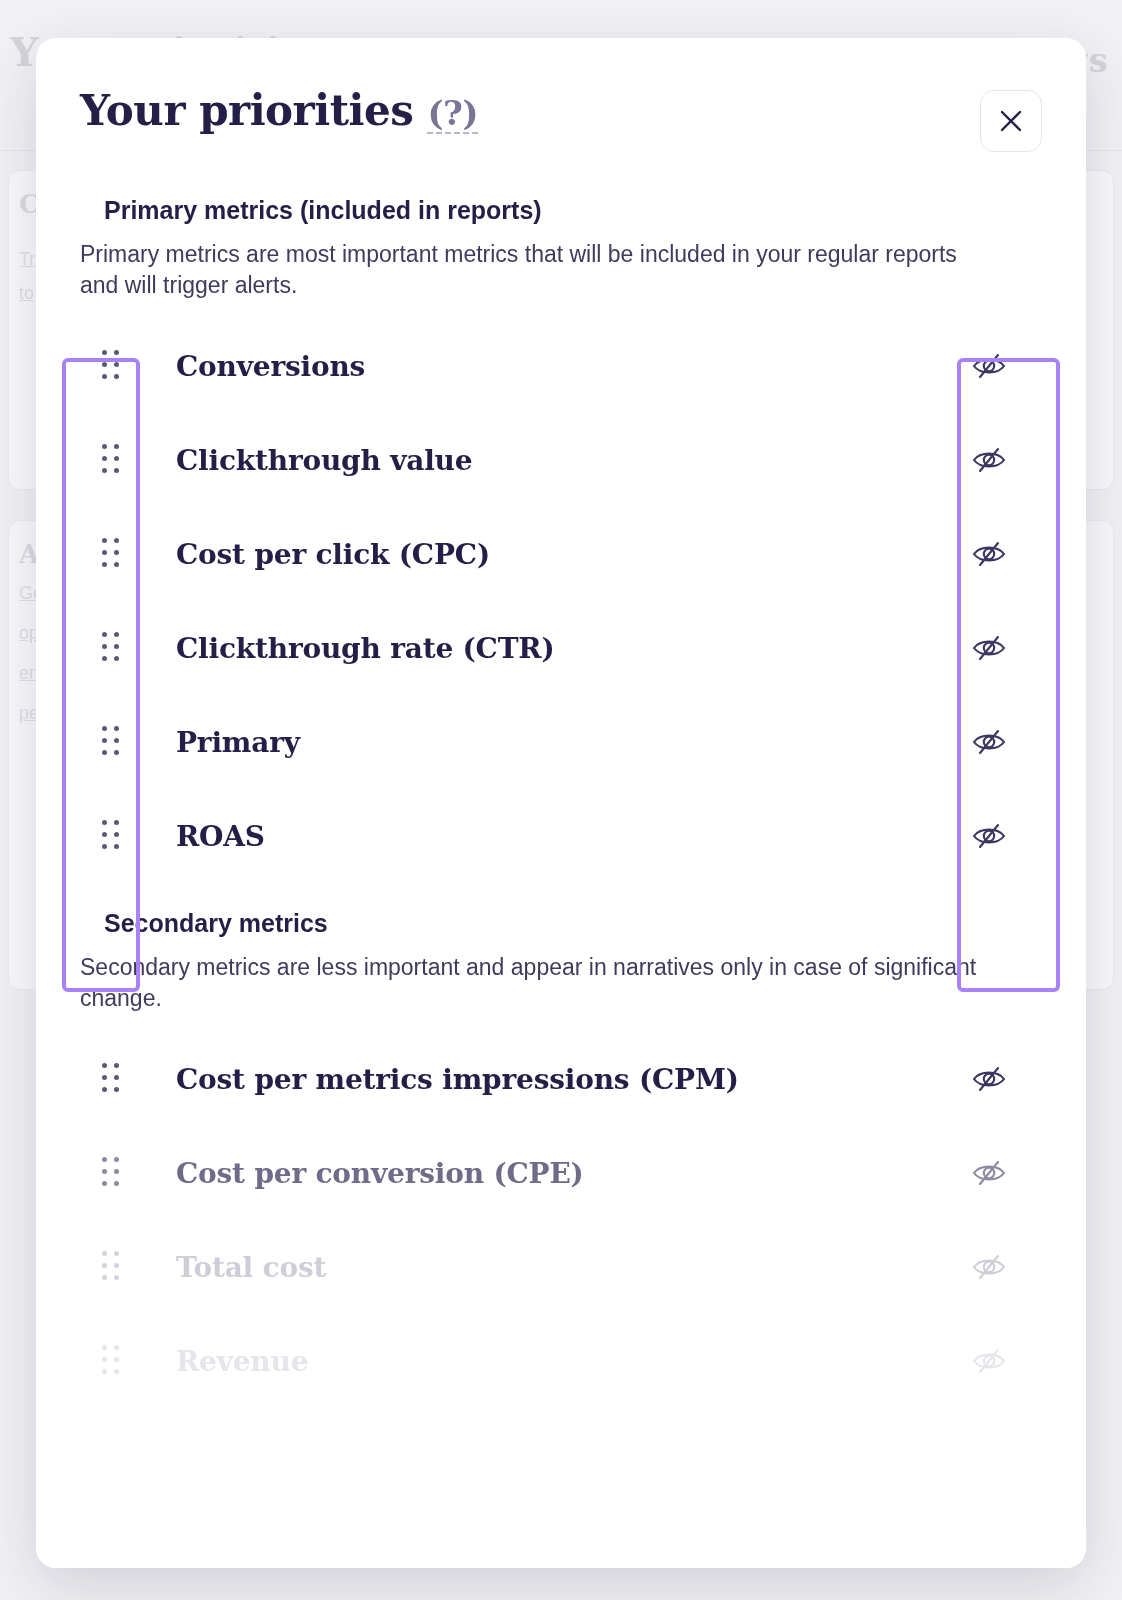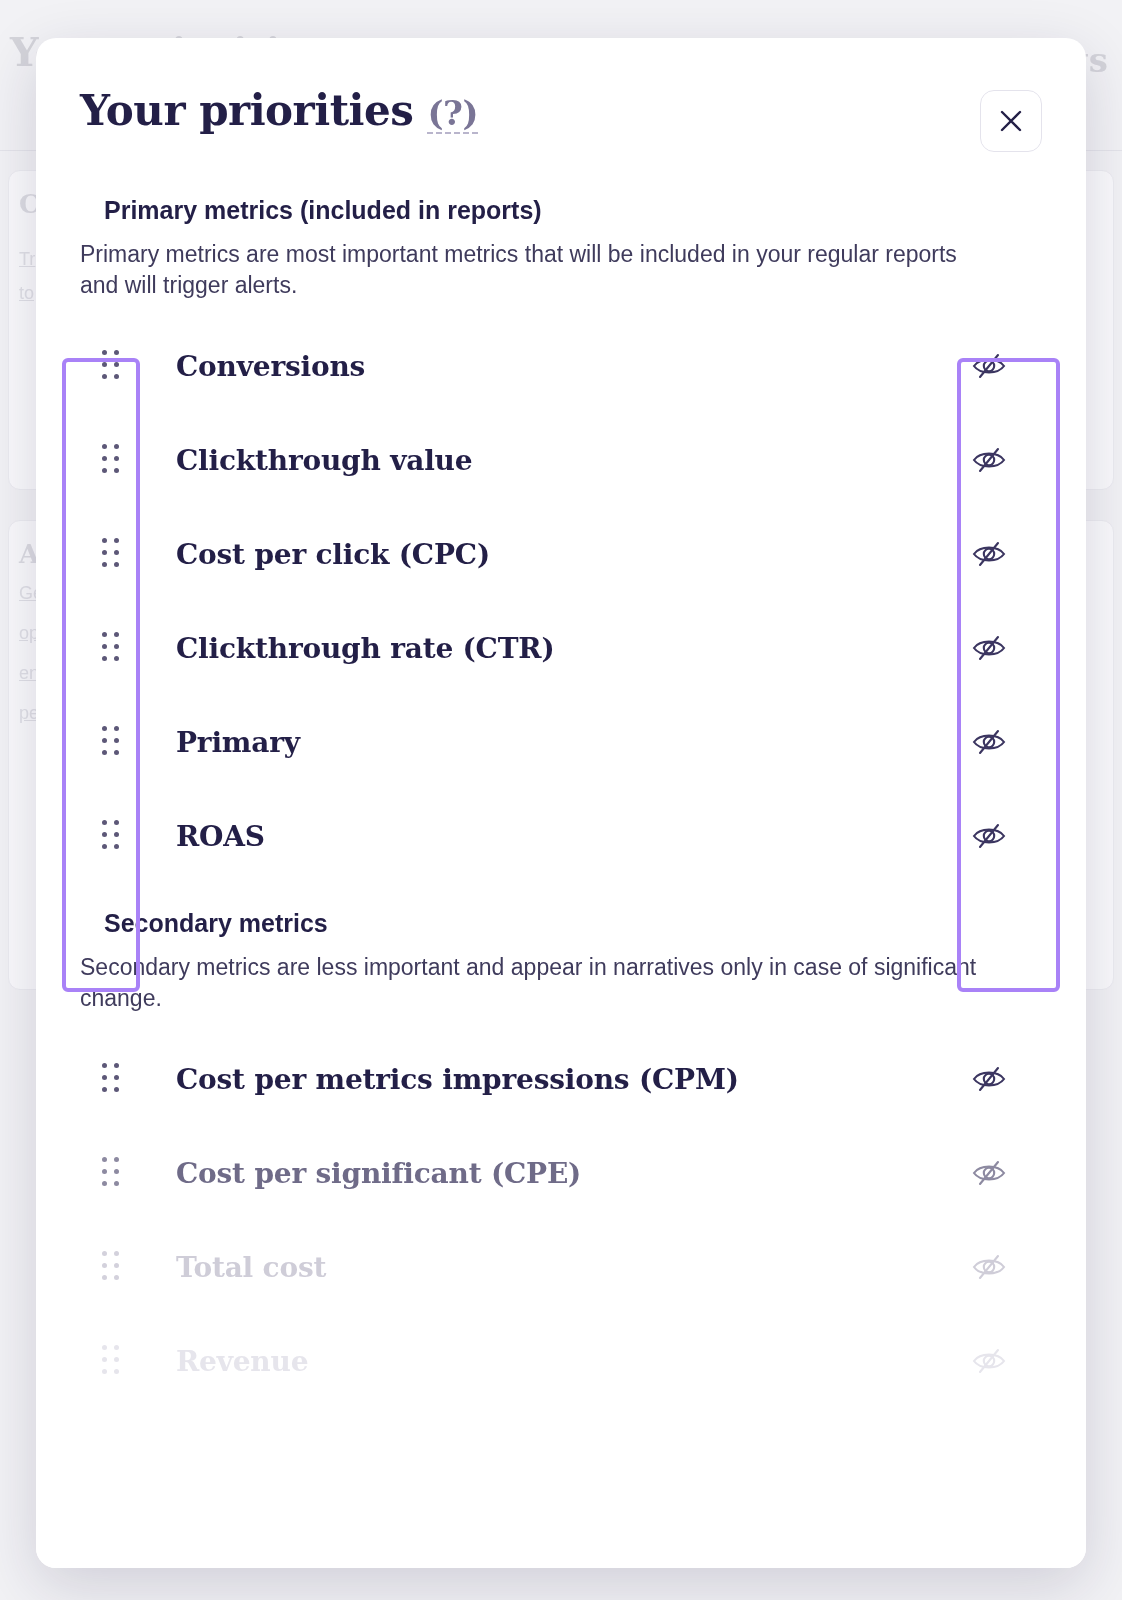--- a/index.html
+++ b/index.html
@@ -414,21 +414,21 @@
 
       <div class="metric-row dim1">
         <span class="drag-handle">
             <i></i>
             <i></i>
             <i></i>
             <i></i>
             <i></i>
             <i></i>
           </span>
-        <span class="metric-label">Cost per significant (CPE)</span>
+        <span class="metric-label">Cost per conversion (CPE)</span>
         <span class="eye-btn">
           <svg width="36" height="30" viewBox="0 0 36 30" aria-hidden="true">
             <path d="M3 15 C9 6.5, 27 6.5, 33 15 C27 23.5, 9 23.5, 3 15 Z" fill="none" stroke="#8d8aa1" stroke-width="2.1"></path>
             <circle cx="18" cy="15" r="5.2" fill="none" stroke="#8d8aa1" stroke-width="2.1"></circle>
             <path d="M9 26 L27 4" stroke="#8d8aa1" stroke-width="2.1" stroke-linecap="round"></path>
           </svg>
         </span>
       </div>
 
       <div class="metric-row dim2">

